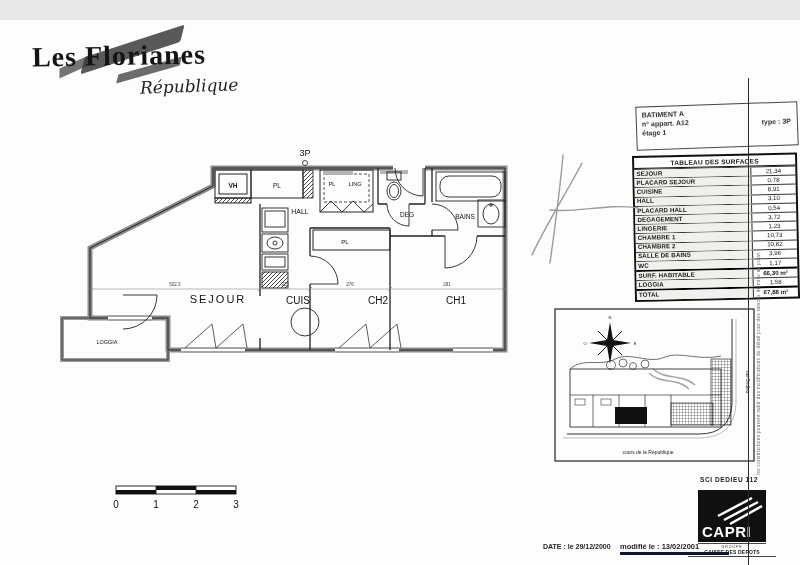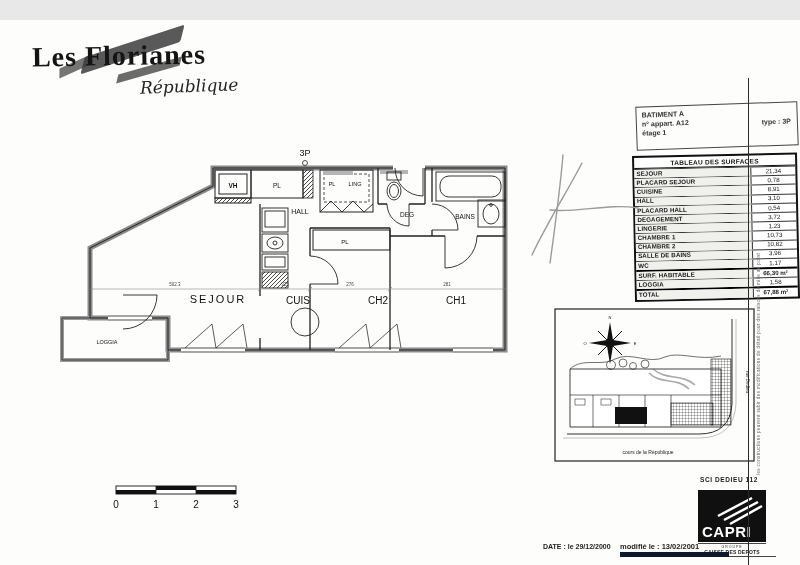--- a/index.html
+++ b/index.html
@@ -41,21 +41,21 @@
   .sci{position:absolute;left:700px;top:456px;font-size:6.5px;font-weight:bold;letter-spacing:.6px;color:#222;}
   .capri{position:absolute;left:698px;top:470px;width:68px;height:52px;background:#101010;}
   .capri svg{position:absolute;left:0;top:0;}
   .capri-word{position:absolute;left:4px;bottom:2px;color:#fff;font-weight:bold;font-size:15px;letter-spacing:.5px;}
   .groupe{position:absolute;left:698px;top:523px;width:68px;text-align:center;font-size:3.5px;
         letter-spacing:1px;color:#222;border-top:1px solid #444;padding-top:.5px;}
   .caisse{position:absolute;left:688px;top:529px;width:88px;text-align:center;font-size:5px;font-weight:bold;
         color:#222;border-bottom:1px solid #444;padding-bottom:.5px;letter-spacing:.2px;}
   .datetxt{position:absolute;left:543px;top:523px;font-size:7px;font-weight:bold;color:#222;}
   .modtxt{position:absolute;left:620px;top:522px;font-size:7.5px;font-weight:bold;color:#222;
-        border-bottom:5px solid #0f172a;padding-right:30px;padding-bottom:1px;}
+        border-bottom:3px solid #0f172a;padding-right:30px;padding-bottom:1px;}
   .edge-line{position:absolute;left:748px;top:58px;width:1px;height:488px;background:#2a2a2a;}
   .side-note{position:absolute;left:756px;top:225px;height:230px;writing-mode:vertical-rl;
         transform:rotate(180deg);font-size:4.5px;color:#666;letter-spacing:.4px;white-space:nowrap;overflow:hidden;}
 </style>
 </head>
 <body>
 
 <div class="page">
 
   <div class="logo">

